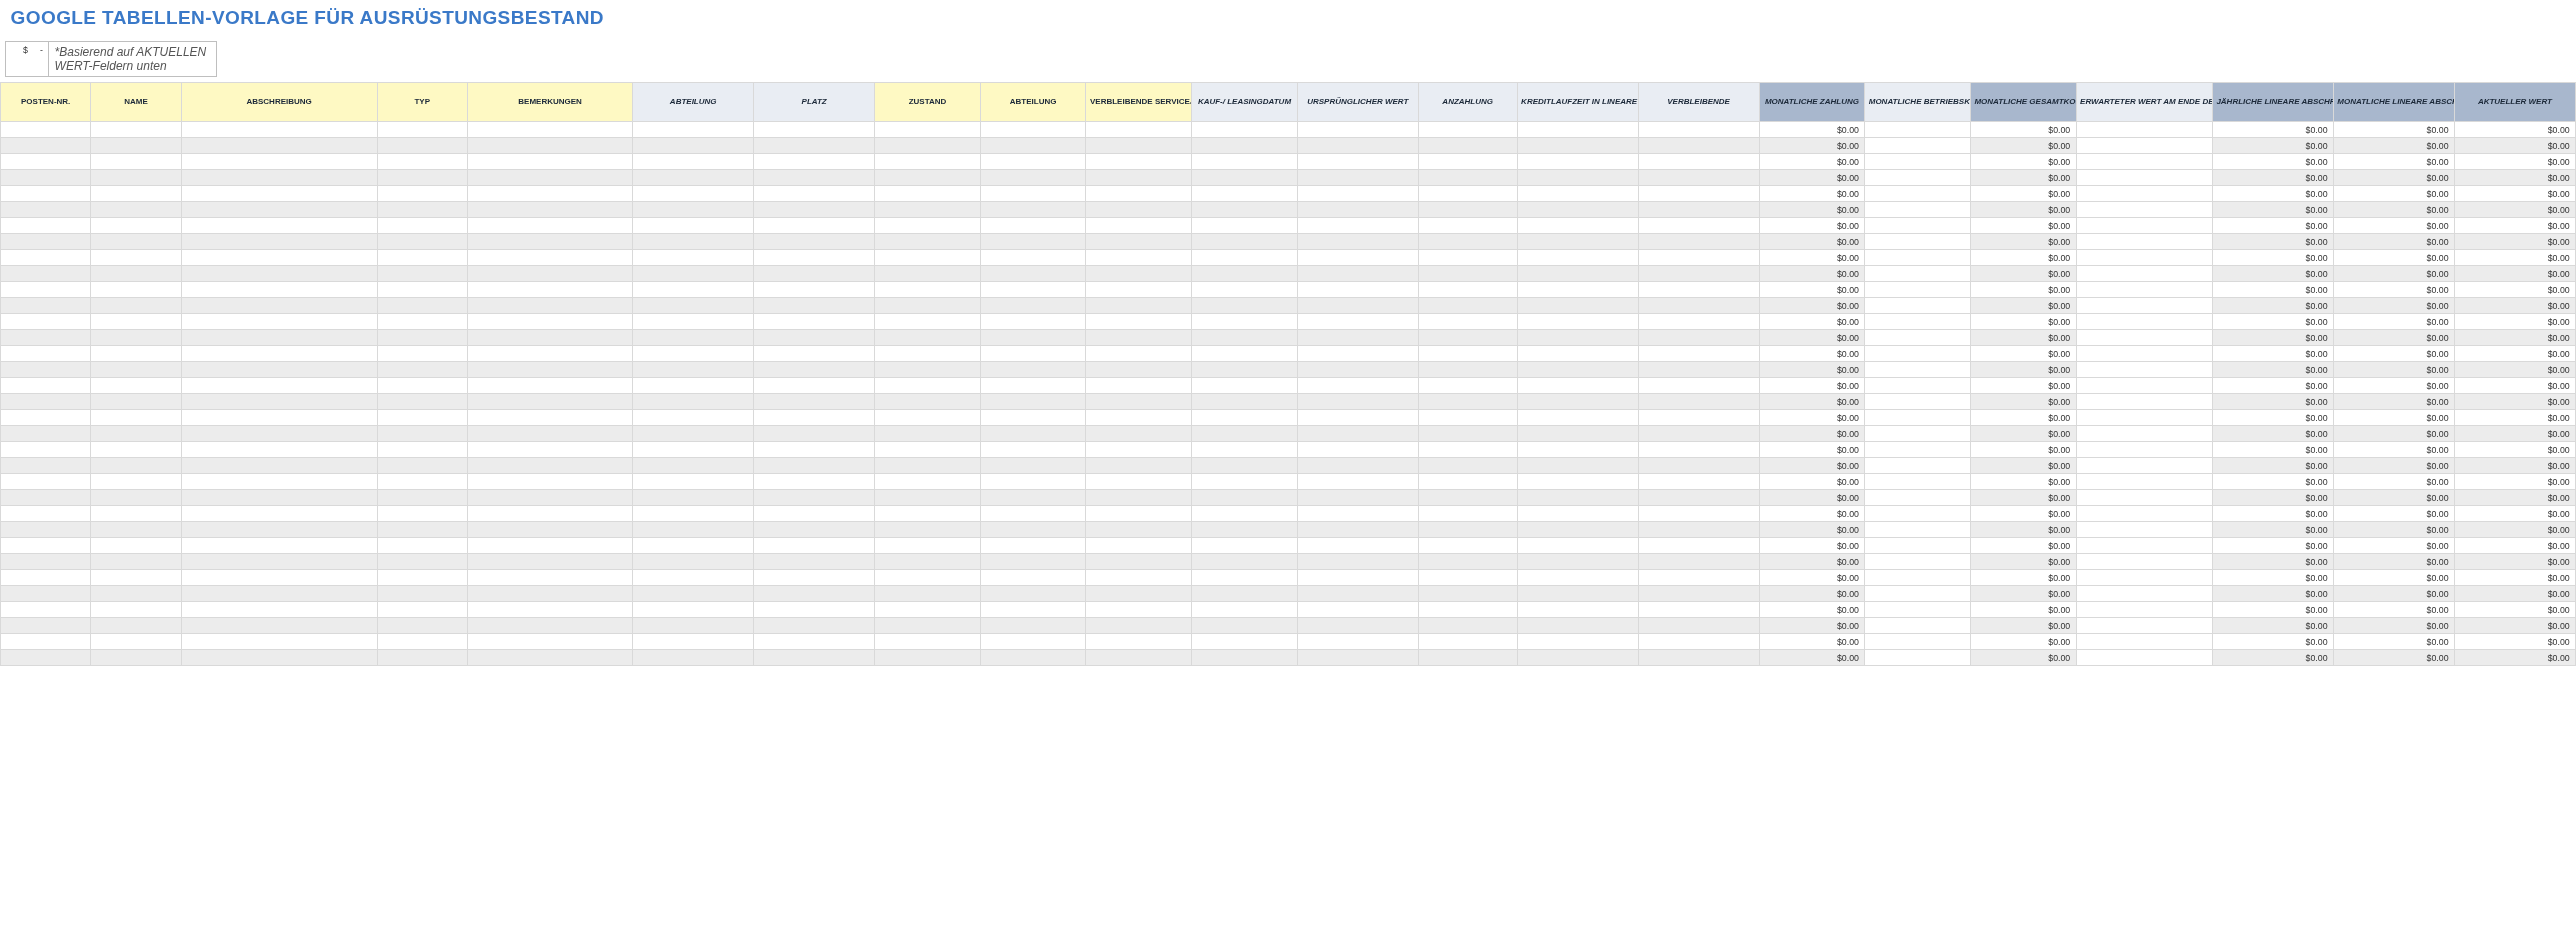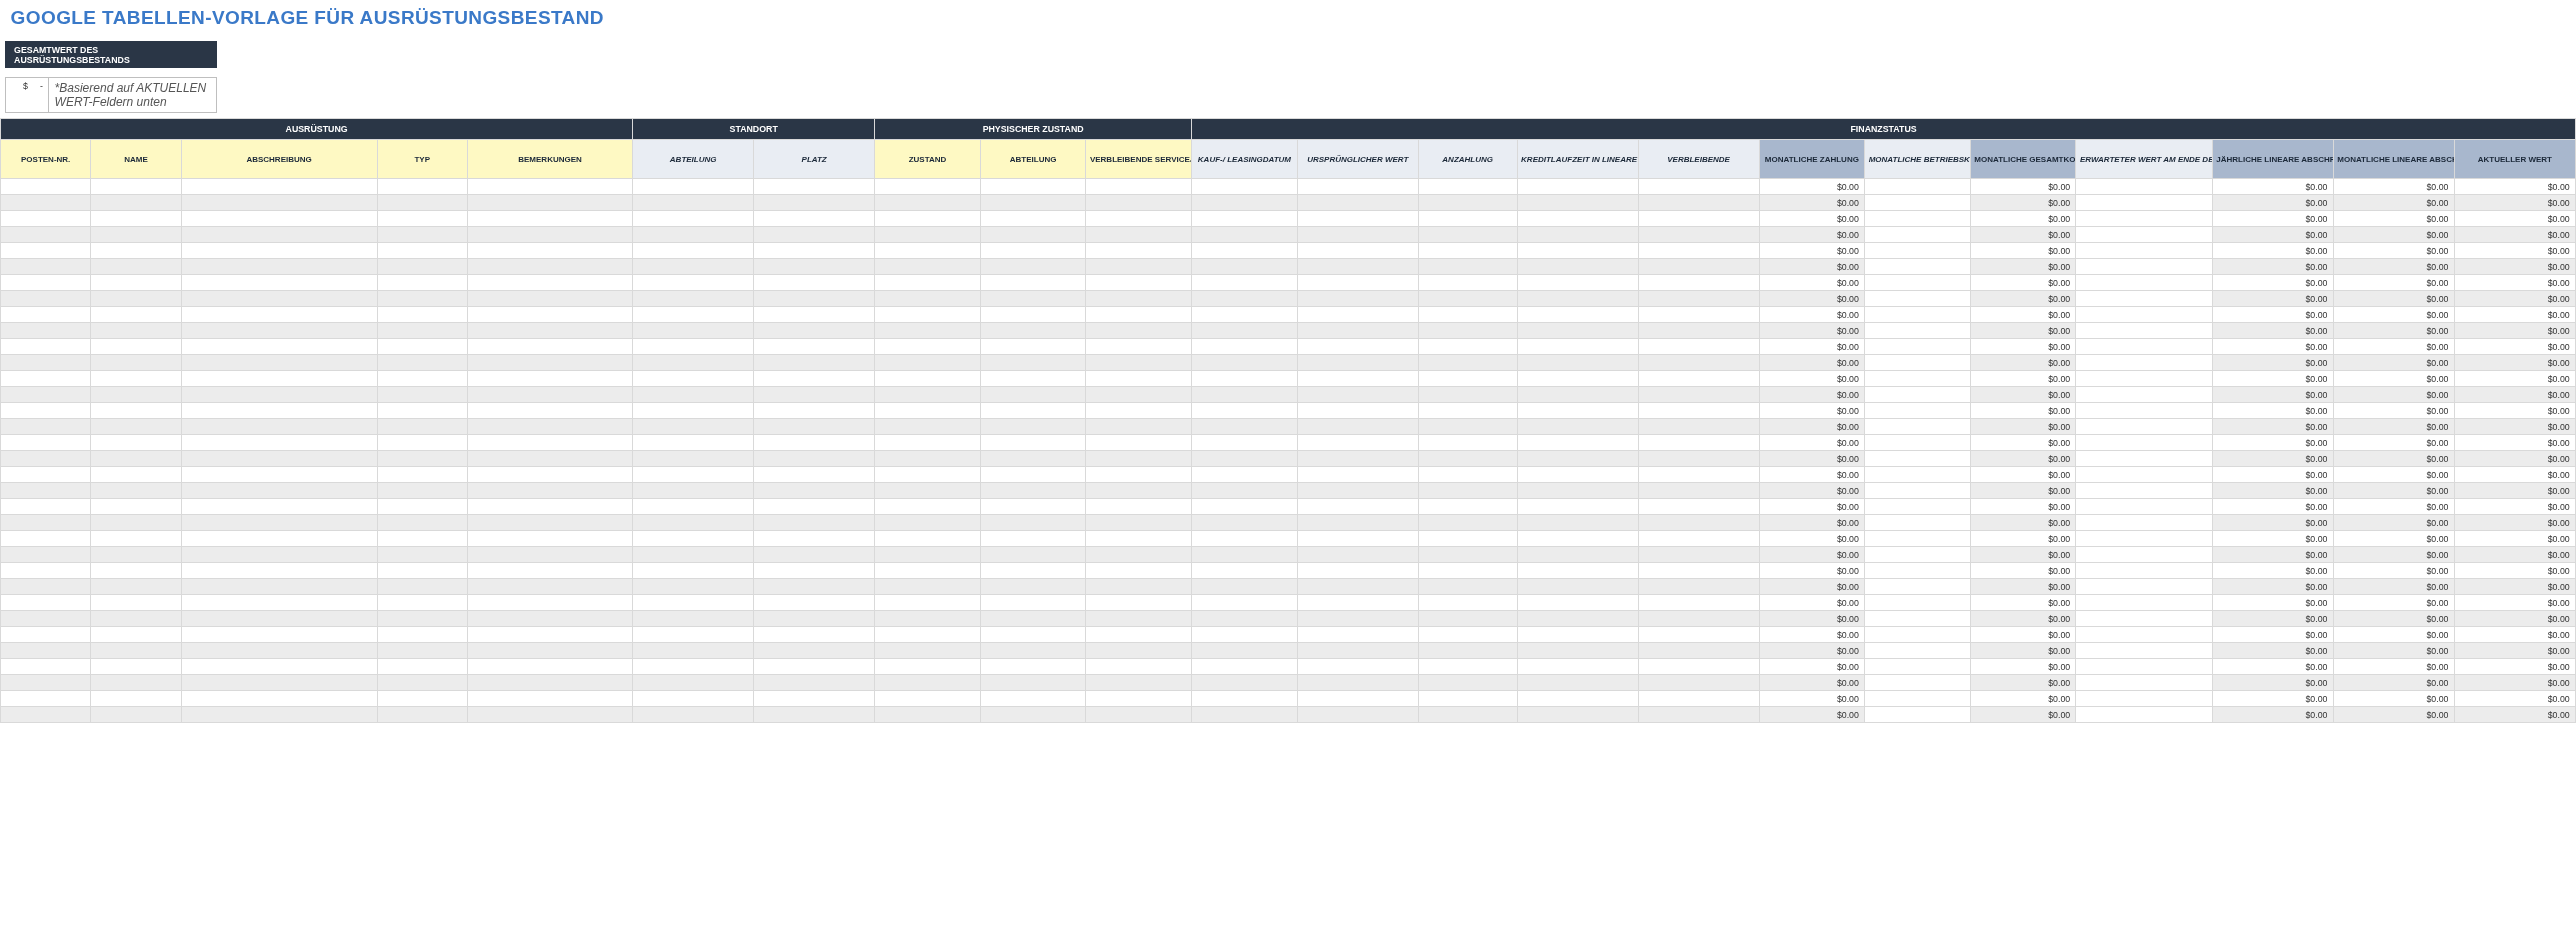--- a/index.html
+++ b/index.html
@@ -38,21 +38,21 @@
     text-align: center; padding: 5.3px 3.5px;
   }
 
   
   tr.col-row th {
     font-size: 8px; font-weight: 700; text-align: center; padding: 5.3px 3.5px;
     line-height: 1.15; vertical-align: middle; height: 39px;
   }
   th.h-blue  { background: #fef9c3; color: #1b2838; }
   th.h-light { background: #e9edf3; color: #1b2838; font-style: italic; }
-  th.h-steel { background: #a8b7cd; color: #1b2838; }
+  th.h-steel { background: #a8b7cd; color: #1b2838; font-style: italic; }
 
   
   tr.body-row td { height: 16px; font-size: 8.8px; padding: 0 5.3px; }
   tr.body-row:nth-child(odd)  td { background: #ffffff; }
   tr.body-row:nth-child(even) td { background: #ececec; }
   tr.body-row td.num { text-align: right; }
   
   tr.body-row td.white-cell { background: #ffffff !important; }
 
   
@@ -62,23 +62,20 @@
   .c15{width:62px}.c16{width:62px}.c17{width:62px}.c18{width:80px}.c19{width:71px}
   .c20{width:71px}.c21{width:71px}
 </style>
 </head>
 <body>
 
 <div class="page">
   <div class="title">GOOGLE TABELLEN-VORLAGE FÜR AUSRÜSTUNGSBESTAND</div>
 
   <div>
-    <div class="summary">
-      <div class="summary-label">GESAMTWERT DES AUSRÜSTUNGSBESTANDS</div>
-    </div>
     <div class="summary-row2">
       <div class="summary-value">
         <span>$</span>
         &nbsp;&nbsp;&nbsp;
         <span>-</span>
       </div>
       <div class="summary-note">*Basierend auf AKTUELLEN WERT-Feldern unten</div>
     </div>
   </div>
 
@@ -101,26 +98,20 @@
         <col class="c14">
       <col class="c15">
         <col class="c16">
         <col class="c17">
         <col class="c18">
         <col class="c19">
       <col class="c20">
         <col class="c21">
     </colgroup>
     <thead>
-      <tr class="group-row" id="group-row">
-          <th colspan="5">AUSRÜSTUNG</th>
-          <th colspan="2">STANDORT</th>
-          <th colspan="3">PHYSISCHER ZUSTAND</th>
-          <th colspan="12">FINANZSTATUS</th>
-        </tr>
       <tr class="col-row" id="col-row">
           <th class="h-blue">POSTEN-NR.</th>
           <th class="h-blue">NAME</th>
           <th class="h-blue">ABSCHREIBUNG</th>
           <th class="h-blue">TYP</th>
           <th class="h-blue">BEMERKUNGEN</th>
           <th class="h-light">ABTEILUNG</th>
           <th class="h-light">PLATZ</th>
           <th class="h-blue">ZUSTAND</th>
           <th class="h-blue">ABTEILUNG</th>

